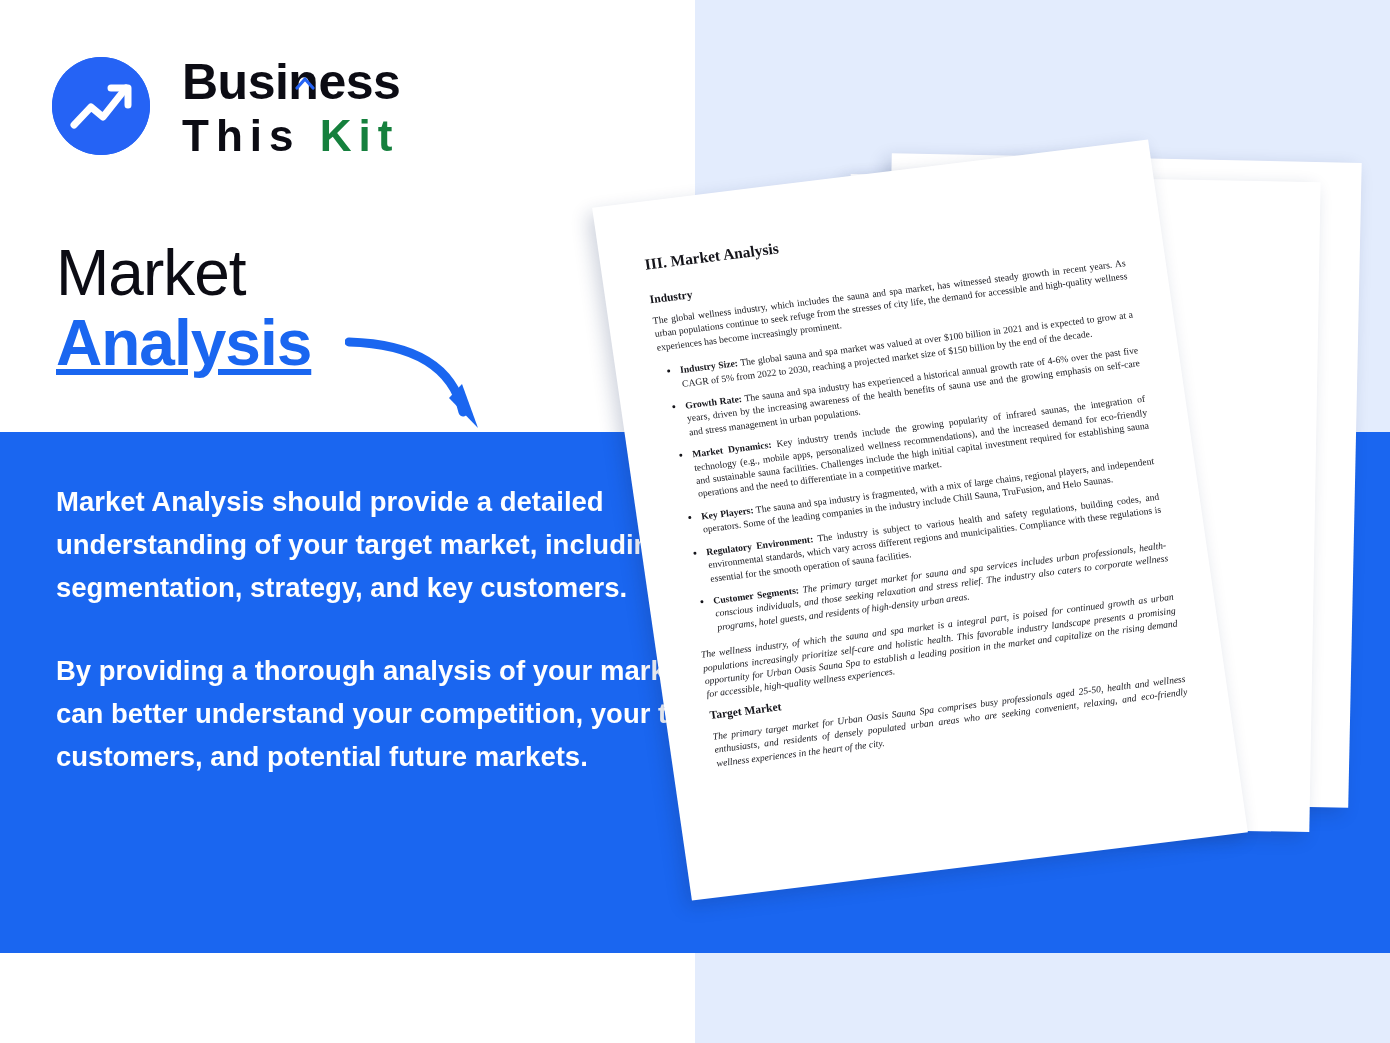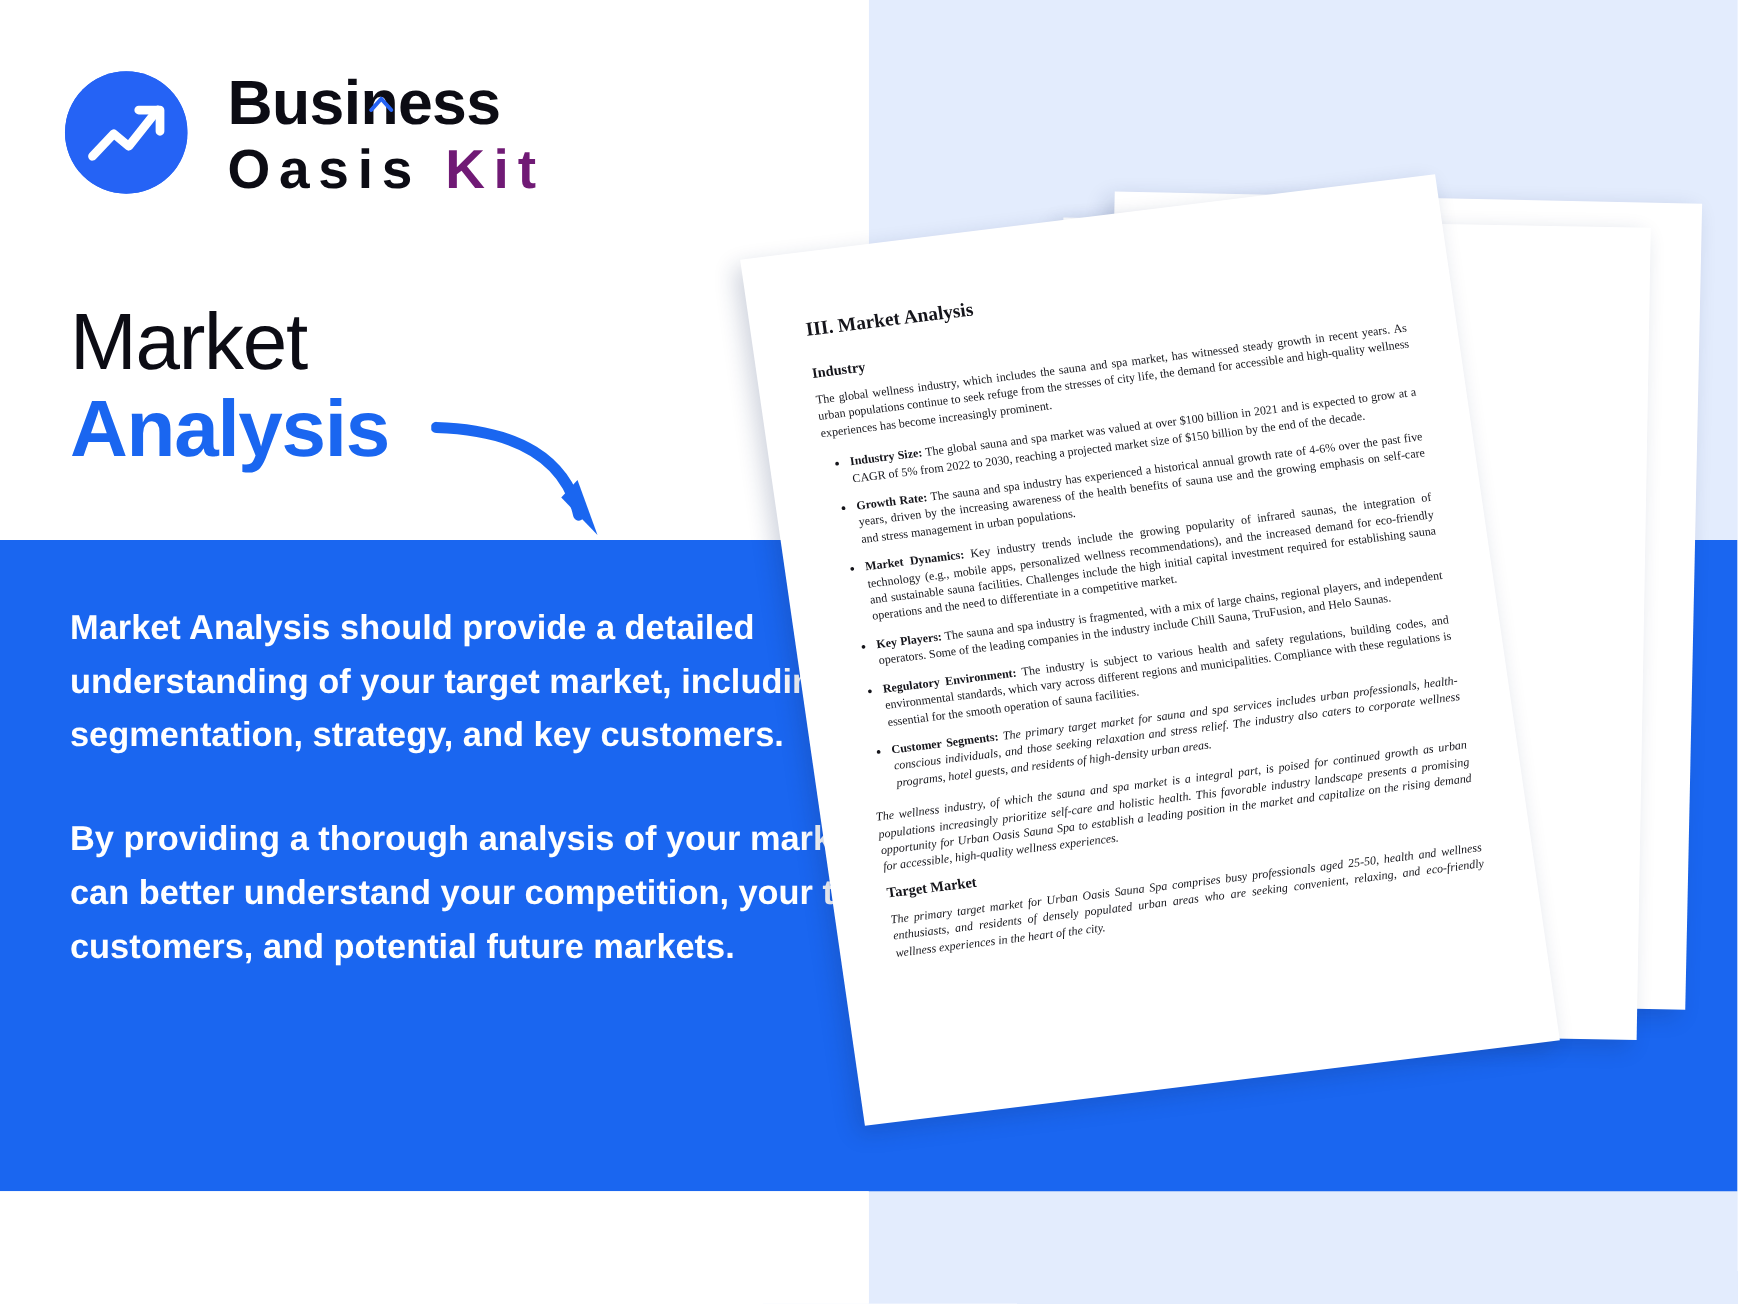--- a/index.html
+++ b/index.html
@@ -87,21 +87,21 @@
     position: relative;
   }
   .logo-line2 {
     font-size: 44px;
     font-weight: bold;
     color: #0c0c14;
     letter-spacing: 7px;
     line-height: 52px;
   }
   .logo-kit {
-    color: #701a75;
+    color: #15803d;
   }
   .logo-caret {
     position: absolute;
     left: 113px;
     top: -9px;
     width: 20px;
     height: 14px;
   }
   
   .title-block {
@@ -116,20 +116,21 @@
     color: #0c0c14;
     line-height: 66px;
     letter-spacing: -1px;
   }
   .title-line2 {
     font-size: 64px;
     font-weight: bold;
     color: #1a66f0;
     line-height: 74px;
     letter-spacing: -1px;
+    text-decoration: underline;
   }
   
   .arrow-svg {
     position: absolute;
     left: 345px;
     top: 336px;
     width: 140px;
     height: 105px;
   }
   
@@ -257,21 +258,21 @@
     <div class="logo-text">
       <div class="logo-line1">
         <span>Business</span>
         <span class="logo-caret">
           <svg width="20" height="14" viewBox="0 0 20 14" aria-hidden="true">
             <polyline points="2,12 10,3 18,12" fill="none" stroke="#2563f5" stroke-width="3.2" stroke-linecap="round" stroke-linejoin="round"></polyline>
           </svg>
         </span>
       </div>
       <div class="logo-line2">
-        <span>Oasis</span>
+        <span>This</span>
         <span class="logo-kit">Kit</span>
       </div>
     </div>
   </div>
 
   <div class="title-block">
     <div class="title-line1">Market</div>
     <div class="title-line2">Analysis</div>
   </div>
 

